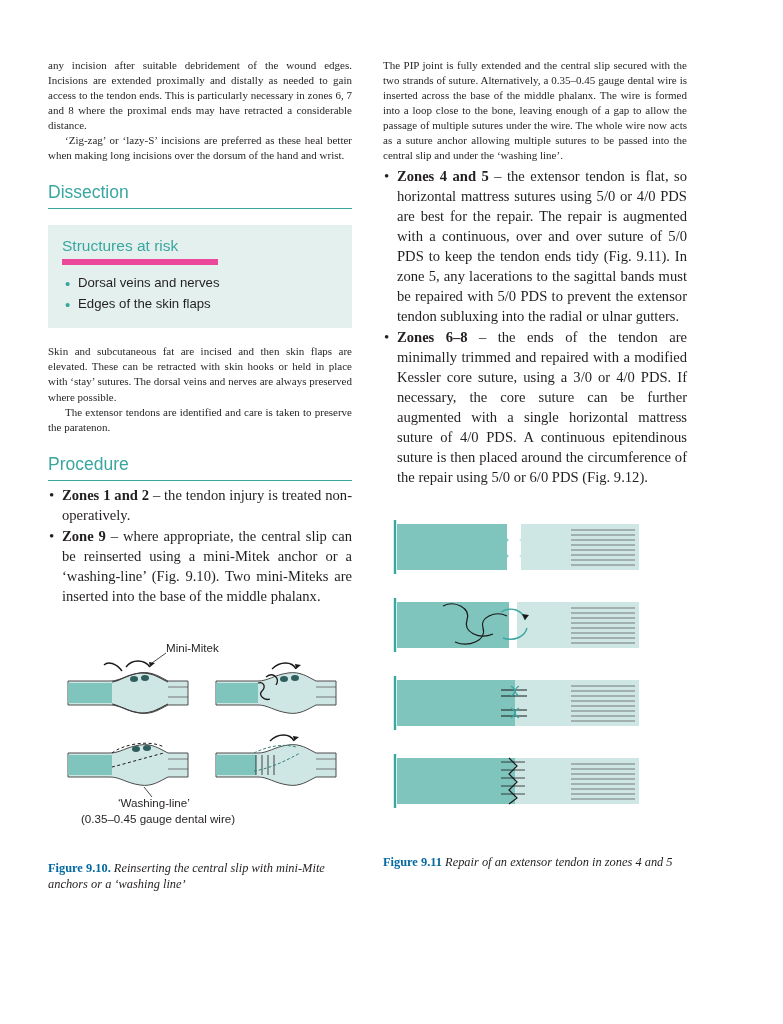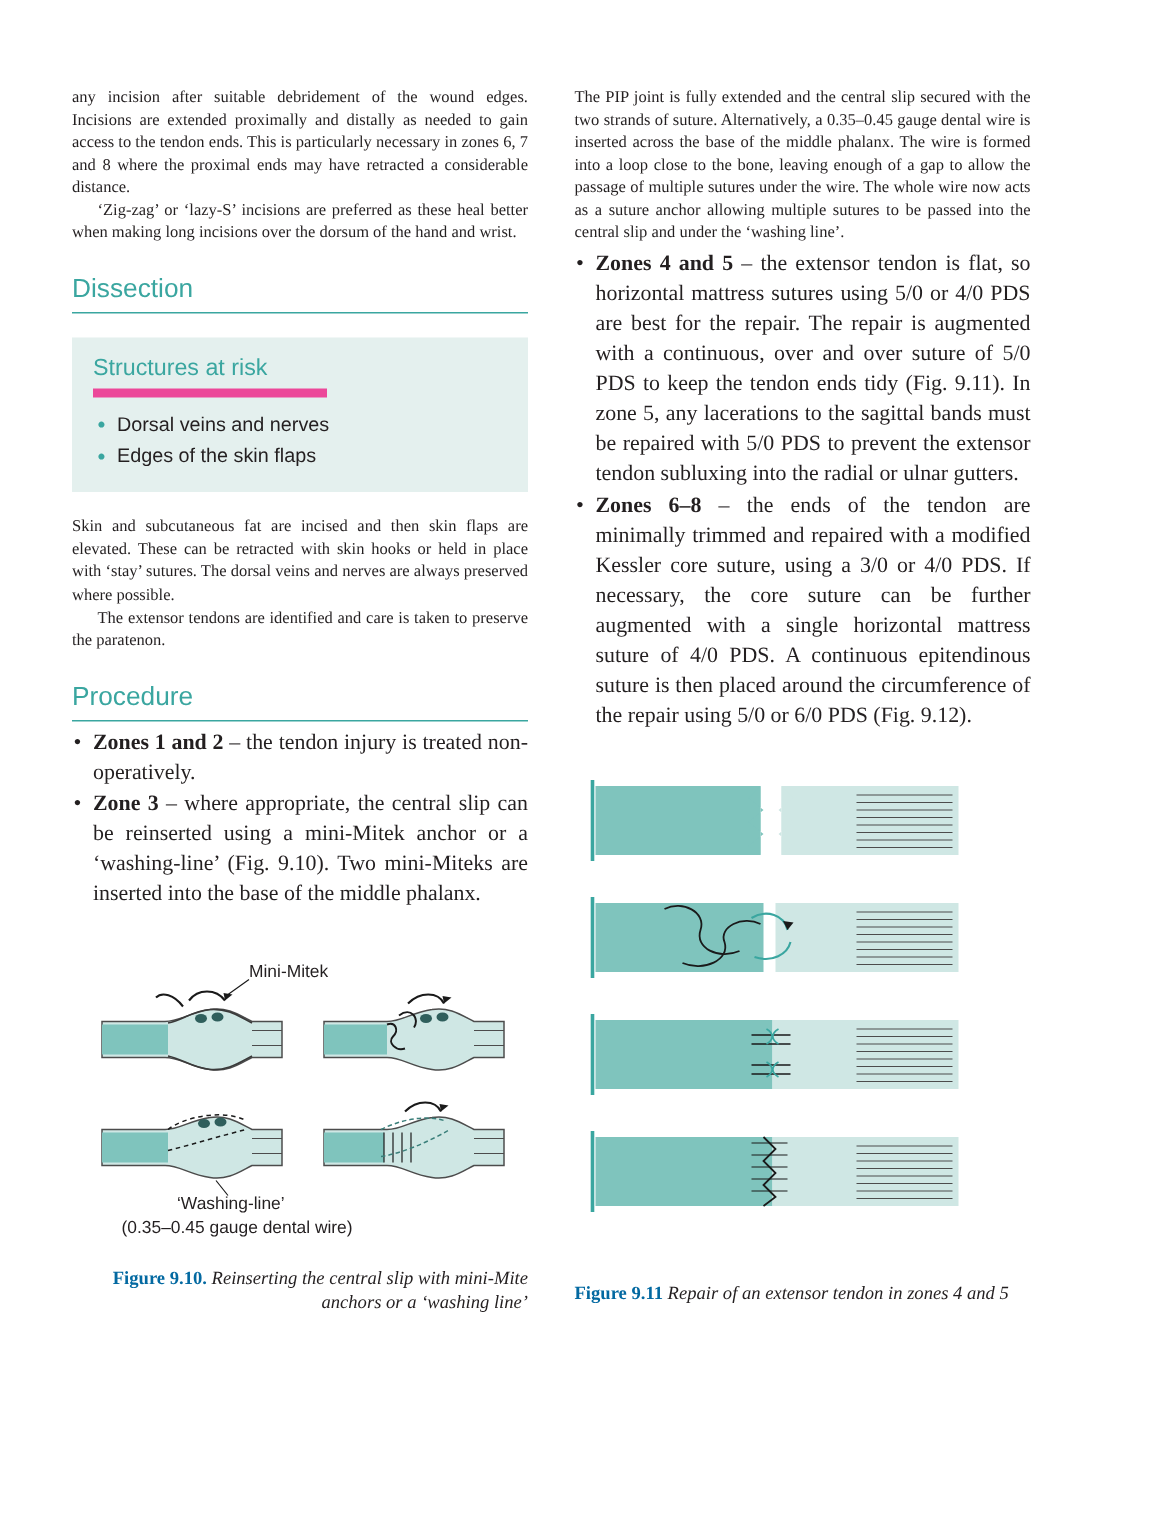--- a/index.html
+++ b/index.html
@@ -197,21 +197,21 @@
         </ul>
       </div>
 
       <p class="body" style="margin-top:16px;">Skin and subcutaneous fat are incised and then skin flaps are elevated. These can be retracted with skin hooks or held in place with ‘stay’ sutures. The dorsal veins and nerves are always preserved where possible.</p>
       <p class="body indent">The extensor tendons are identified and care is taken to preserve the paratenon.</p>
 
       <h2 class="section">Procedure</h2>
 
       <ul class="bullets">
         <li><span class="lead">Zones 1 and 2</span><span> – the tendon injury is treated non-operatively.</span></li>
-        <li><span class="lead">Zone 3</span><span> – where appropriate, the central slip can be reinserted using a mini-Mitek anchor or a ‘washing-line’ (Fig. 9.10). Two mini-Miteks are inserted into the base of the middle phalanx.</span></li>
+        <li><span class="lead">Zone 9</span><span> – where appropriate, the central slip can be reinserted using a mini-Mitek anchor or a ‘washing-line’ (Fig. 9.10). Two mini-Miteks are inserted into the base of the middle phalanx.</span></li>
       </ul>
 
       <div class="figure-area" style="margin-top:30px; height:195px;">
         <svg width="304" height="190" viewBox="0 0 304 190">
 
           <g>
             <path d="M20,44 L62,44 C72,44 78,38 92,36 C104,34 112,40 120,44 L140,44 L140,68 L120,68 C112,72 104,78 92,76 C78,74 72,68 62,68 L20,68 Z" fill="#cfe7e4" stroke="#4c4c4c" stroke-width="1"></path>
             <rect x="20" y="46" width="44" height="20" fill="#7fc4bd" stroke="none"></rect>
             <path d="M64,45 C74,43 80,37 92,36 C104,35 112,41 120,45" fill="none" stroke="#3a3a3a" stroke-width="1.1"></path>
             <path d="M64,67 C74,69 80,75 92,76 C104,77 112,71 120,67" fill="none" stroke="#3a3a3a" stroke-width="1.1"></path>
@@ -262,21 +262,21 @@
 
           <line x1="104" y1="26" x2="118" y2="16" stroke="#1a1a1a" stroke-width="0.8"></line>
           <line x1="96" y1="150" x2="104" y2="160" stroke="#1a1a1a" stroke-width="0.8"></line>
         </svg>
 
         <div class="fig-label" style="left:118px; top:4px;">Mini-Mitek</div>
         <div class="fig-label" style="left:70px; top:159px;">‘Washing-line’</div>
         <div class="fig-label" style="left:33px; top:175px;">(0.35–0.45 gauge dental wire)</div>
       </div>
 
-      <div class="fig-caption" style="margin-top:12px;text-align:right;">
+      <div class="fig-caption" style="margin-top:28px;">
         <span class="lbl">Figure 9.10.</span><span> Reinserting the central slip with mini-Mite anchors or a ‘washing line’</span>
       </div>
     </div>
 
     <div class="col col-right">
 
       <p class="body">The PIP joint is fully extended and the central slip secured with the two strands of suture. Alternatively, a 0.35–0.45 gauge dental wire is inserted across the base of the middle phalanx. The wire is formed into a loop close to the bone, leaving enough of a gap to allow the passage of multiple sutures under the wire. The whole wire now acts as a suture anchor allowing multiple sutures to be passed into the central slip and under the ‘washing line’.</p>
 
       <ul class="bullets">
         <li><span class="lead">Zones 4 and 5</span><span> – the extensor tendon is flat, so horizontal mattress sutures using 5/0 or 4/0 PDS are best for the repair. The repair is augmented with a continuous, over and over suture of 5/0 PDS to keep the tendon ends tidy (Fig. 9.11). In zone 5, any lacerations to the sagittal bands must be repaired with 5/0 PDS to prevent the extensor tendon subluxing into the radial or ulnar gutters.</span></li>

